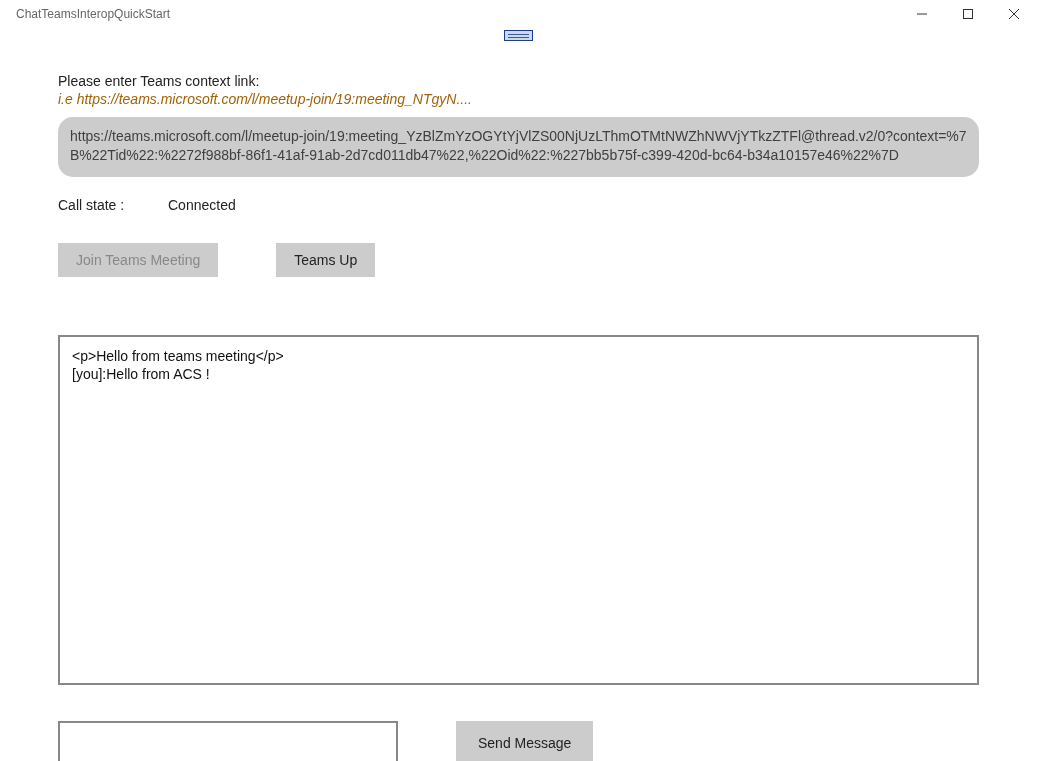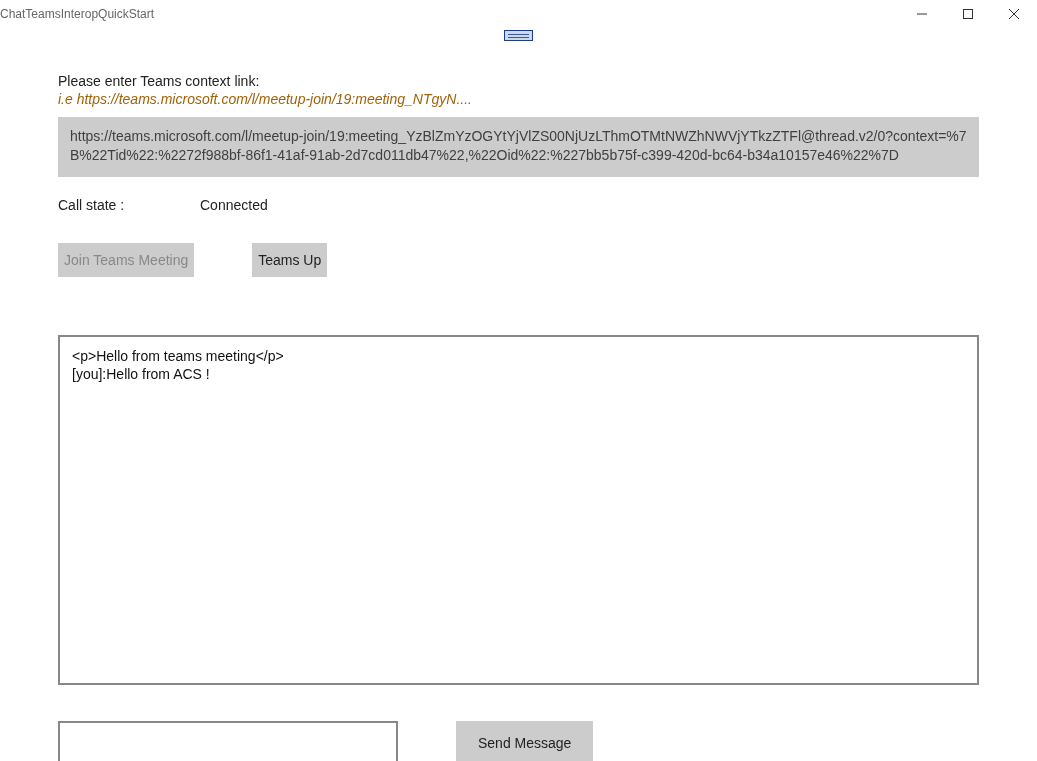--- a/index.html
+++ b/index.html
@@ -10,23 +10,24 @@
       width: 1037px;
       height: 761px;
       overflow: hidden;
       position: relative;
     }
     .titlebar {
       height: 28px;
       display: flex;
       align-items: center;
       justify-content: space-between;
-      padding-left: 0;
+      padding-left: 8px;
       color: #666;
       font-size: 12px;
+      margin-left: 8px;
     }
     .win-controls {
       display: flex;
       height: 100%;
     }
     .win-btn {
       width: 46px;
       height: 28px;
       display: flex;
       align-items: center;
@@ -63,34 +64,34 @@
     .prompt-label { color:#222; margin-bottom: 2px; }
     .prompt-example { font-style: italic; color:#a16207; margin-bottom: 10px; display:block; }
     .url-box {
       background: #cccccc;
       padding: 10px 12px 12px 12px;
       color:#404040;
       line-height: 1.35;
       font-size: 14px;
       word-break: break-all;
       min-height: 56px;
+      border-radius: 15px;
     }
     .status-row {
       display:flex;
       margin-top: 20px;
       margin-bottom: 30px;
       color:#222;
-      gap:32px;
     }
     .status-label { width: 110px; }
     .btn-row { display:flex; gap: 58px; margin-bottom: 58px; }
     .btn {
       background:#cccccc;
       border:none;
-      padding: 9px 6px;
+      padding: 9px 18px;
       font-size:14px;
       font-family: inherit;
       color:#222;
       cursor:pointer;
     }
     .btn.disabled { color:#888; cursor:default; }
     .chat-log {
       border: 2px solid #888;
       min-height: 350px;
       padding: 10px 12px;

